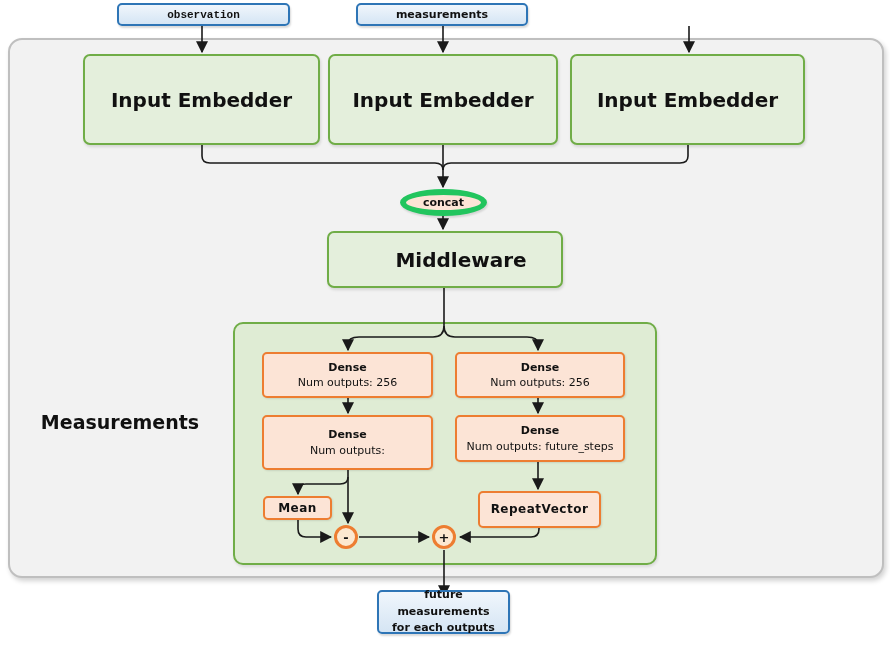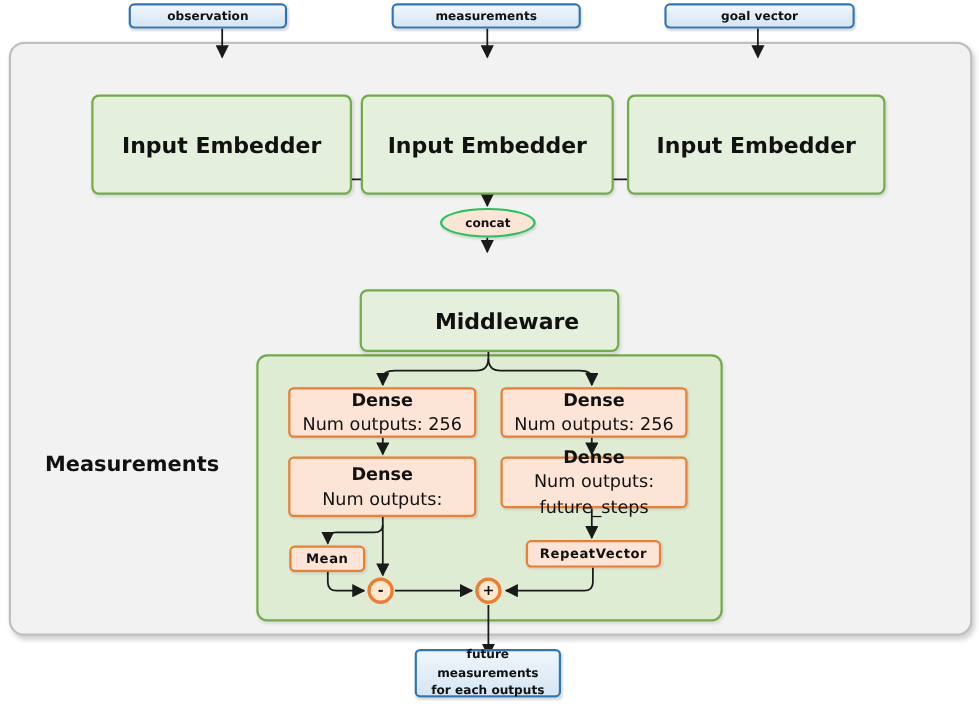--- a/index.html
+++ b/index.html
@@ -21,30 +21,30 @@
   .node { position:absolute; z-index:4; display:flex; flex-direction:column; align-items:center; justify-content:center; text-align:center; color:#111; }
 
   .io-box {
     background:linear-gradient(#f0f6fc, #d5e5f4);
     border:2px solid #2e75b6; border-radius:5px;
     font-size:11px; font-weight:bold;
     box-shadow:1px 2px 2px rgba(0,0,0,0.15);
   }
   .green-box {
     background:#e4efdc; border:2px solid #70ad47; border-radius:7px;
-    font-weight:bold; box-shadow:1px 2px 3px rgba(0,0,0,0.12);margin-top:32px;
+    font-weight:bold; box-shadow:1px 2px 3px rgba(0,0,0,0.12);
   }
   .big-label { font-size:20px; }
   .ellipse {
-    background:#fce4d6; border:2px solid #22c55e; border-radius:50%;
+    background:#fce4d6; border:6px solid #22c55e; border-radius:50%;
     font-size:11px; font-weight:bold; box-shadow:1px 2px 2px rgba(0,0,0,0.12);
   }
   .orange-box {
     background:#fce4d6; border:2px solid #ed7d31; border-radius:5px;
-    font-size:16px; line-height:1.4; box-shadow:1px 1px 2px rgba(0,0,0,0.10);
+    font-size:11px; line-height:1.4; box-shadow:1px 1px 2px rgba(0,0,0,0.10);
   }
   .orange-box .t { font-weight:bold; }
   .op-circle {
     background:#fce8d0; border:3px solid #ed7d31; border-radius:50%;
     font-size:13px; font-weight:bold;
   }
   .small-bold { font-size:12px; font-weight:bold; letter-spacing:0.5px;text-align:center; }
   .head-title {
     position:absolute; left:18px; top:406px; width:204px; z-index:4;
     text-align:center; font-size:19px; font-weight:bold; line-height:1.75; color:#111;
@@ -80,23 +80,22 @@
       <path d="M348,470 V523" marker-end="url(#arr)"></path>
       <path d="M348,477 Q348,484 340,484 H306 Q298,484 298,490 V494" marker-end="url(#arr)"></path>
       <path d="M298,520 V529 Q298,537 306,537 H331" marker-end="url(#arr)"></path>
       <path d="M359,537 H429" marker-end="url(#arr)"></path>
       <path d="M538,462 V489" marker-end="url(#arr)"></path>
       <path d="M539,516 V529 Q539,537 531,537 H460" marker-end="url(#arr)"></path>
       <path d="M444,550 V596" marker-end="url(#arr)"></path>
     </g>
   </svg>
 
-  <div class="node io-box" style="left:117px; top:3px; width:144px; height:23px;">observation</div>
+  <div class="node io-box" style="left:117px; top:3px; width:173px; height:23px;font-family:Liberation Mono, monospace;">observation</div>
   <div class="node io-box" style="left:356px; top:3px; width:172px; height:23px;">measurements</div>
-  <div class="node io-box" style="left:604px; top:3px; width:173px; height:23px;">goal vector</div>
 
   <div class="node green-box big-label" style="left:83px; top:54px; width:237px; height:91px;">Input Embedder</div>
   <div class="node green-box big-label" style="left:328px; top:54px; width:230px; height:91px;">Input Embedder</div>
   <div class="node green-box big-label" style="left:570px; top:54px; width:235px; height:91px;">Input Embedder</div>
 
   <div class="node ellipse" style="left:400px; top:189px; width:87px; height:27px;">concat</div>
 
   <div class="node green-box big-label" style="left:327px; top:231px; width:236px; height:57px;padding-left:32px;">Middleware</div>
 
   <div class="head-title">
@@ -115,21 +114,21 @@
   <div class="node orange-box" style="left:455px; top:352px; width:170px; height:46px;">
     <div class="t">Dense</div>
     <div>Num outputs: 256</div>
   </div>
   <div class="node orange-box" style="left:455px; top:415px; width:170px; height:47px;">
     <div class="t">Dense</div>
     <div>Num outputs: future_steps</div>
   </div>
 
   <div class="node orange-box small-bold" style="left:263px; top:496px; width:69px; height:24px;">Mean</div>
-  <div class="node orange-box small-bold" style="left:478px; top:491px; width:123px; height:25px;">RepeatVector</div>
+  <div class="node orange-box small-bold" style="left:478px; top:491px; width:123px; height:37px;">RepeatVector</div>
 
   <div class="node op-circle" style="left:334px; top:525px; width:24px; height:24px;">-</div>
   <div class="node op-circle" style="left:432px; top:525px; width:24px; height:24px;">+</div>
 
   <div class="node io-box" style="left:377px; top:590px; width:133px; height:44px; line-height:1.5;">
     <div>future measurements</div>
     <div>for each outputs</div>
   </div>
 
 </div>

